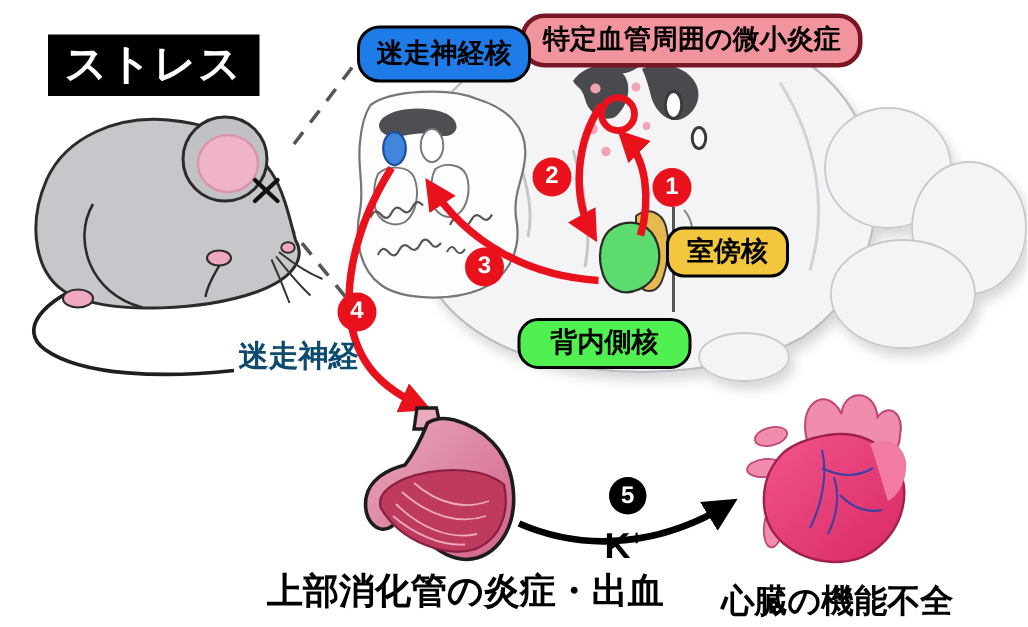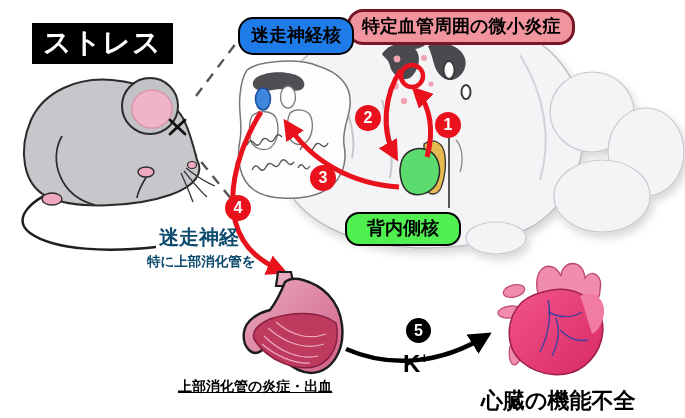--- a/index.html
+++ b/index.html
@@ -28,21 +28,21 @@
   }
   .lbl-dmh{
     left:345px;top:212px;background:#4ff04f;border:2px solid #000;
     border-radius:14px;font-size:18px;padding:5px 20px;
   }
   
   .vagus-text{position:absolute;left:147px;top:224px;color:#0c4a6e;}
   .vagus-text .t{font-size:20px;font-weight:bold;margin-left:12px;}
   .vagus-text .s{font-size:13.5px;font-weight:bold;line-height:16px;margin-top:3px;}
   .cap{position:absolute;font-weight:bold;color:#000;white-space:nowrap;}
-  .cap-stomach{left:178px;top:378px;font-size:14px;text-decoration:underline;}
+  .cap-stomach{left:178px;top:378px;font-size:24px;}
   .cap-heart{left:481px;top:386px;font-size:22px;}
   .kplus{position:absolute;left:403px;top:350px;font-size:24px;font-weight:bold;color:#000;}
   .kplus sup{font-size:14px;}
   
   .badge{
     position:absolute;width:26px;height:26px;border-radius:50%;
     color:#fff;font-size:16px;font-weight:bold;text-align:center;line-height:26px;
   }
   .badge.red{background:#e8111c;}
   .badge.black{background:#000;}
@@ -186,26 +186,26 @@
 
     <path d="M346,349 C392,369 442,363 486,336" fill="none" stroke="#000" stroke-width="4.5" marker-end="url(#ahBlack)"></path>
   </svg>
 
   <div class="lbl lbl-stress">ストレス</div>
 
   <div class="lbl lbl-inflammation">特定血管周囲の微小炎症</div>
 
   <div class="lbl lbl-vagus-nucleus">迷走神経核</div>
 
+  <div class="lbl lbl-pvn">室傍核</div>
 
   <div class="lbl lbl-dmh">背内側核</div>
 
   <div class="vagus-text">
     <div class="t">迷走神経</div>
-    <div class="s">特に上部消化管を</div>
   </div>
 
   <div class="badge red b1">1</div>
   <div class="badge red b2">2</div>
   <div class="badge red b3">3</div>
   <div class="badge red b4">4</div>
   <div class="badge black b5">5</div>
 
   <div class="kplus"><span>K</span><sup>+</sup></div>
 

